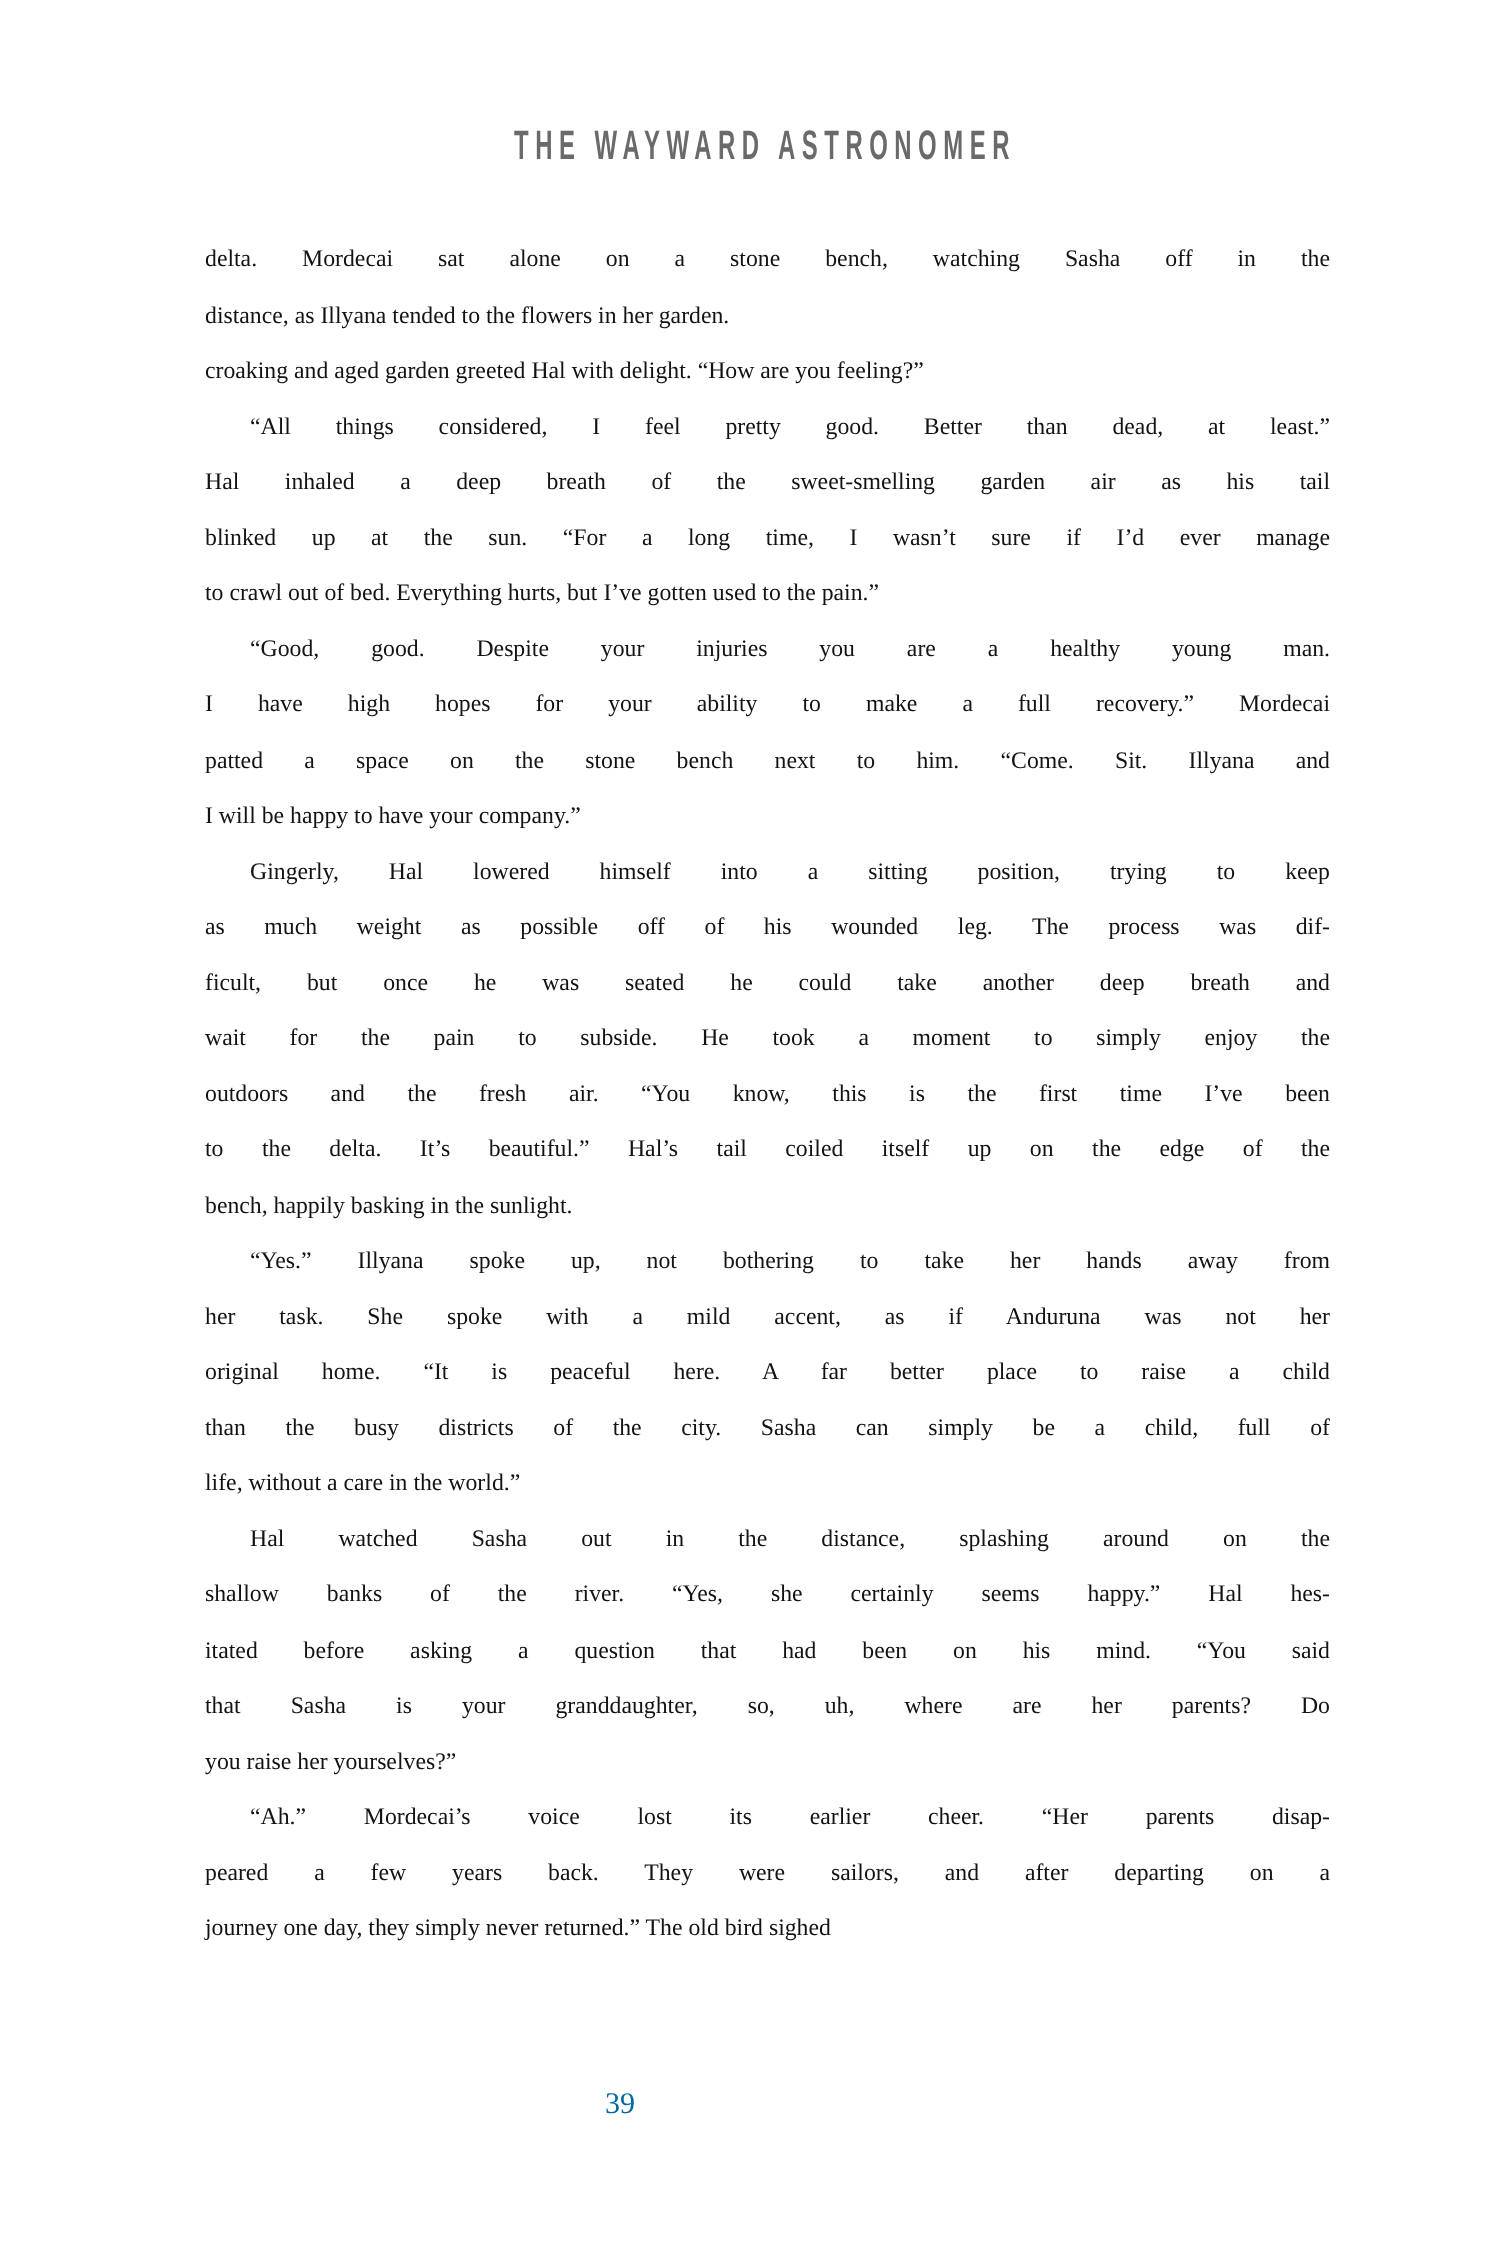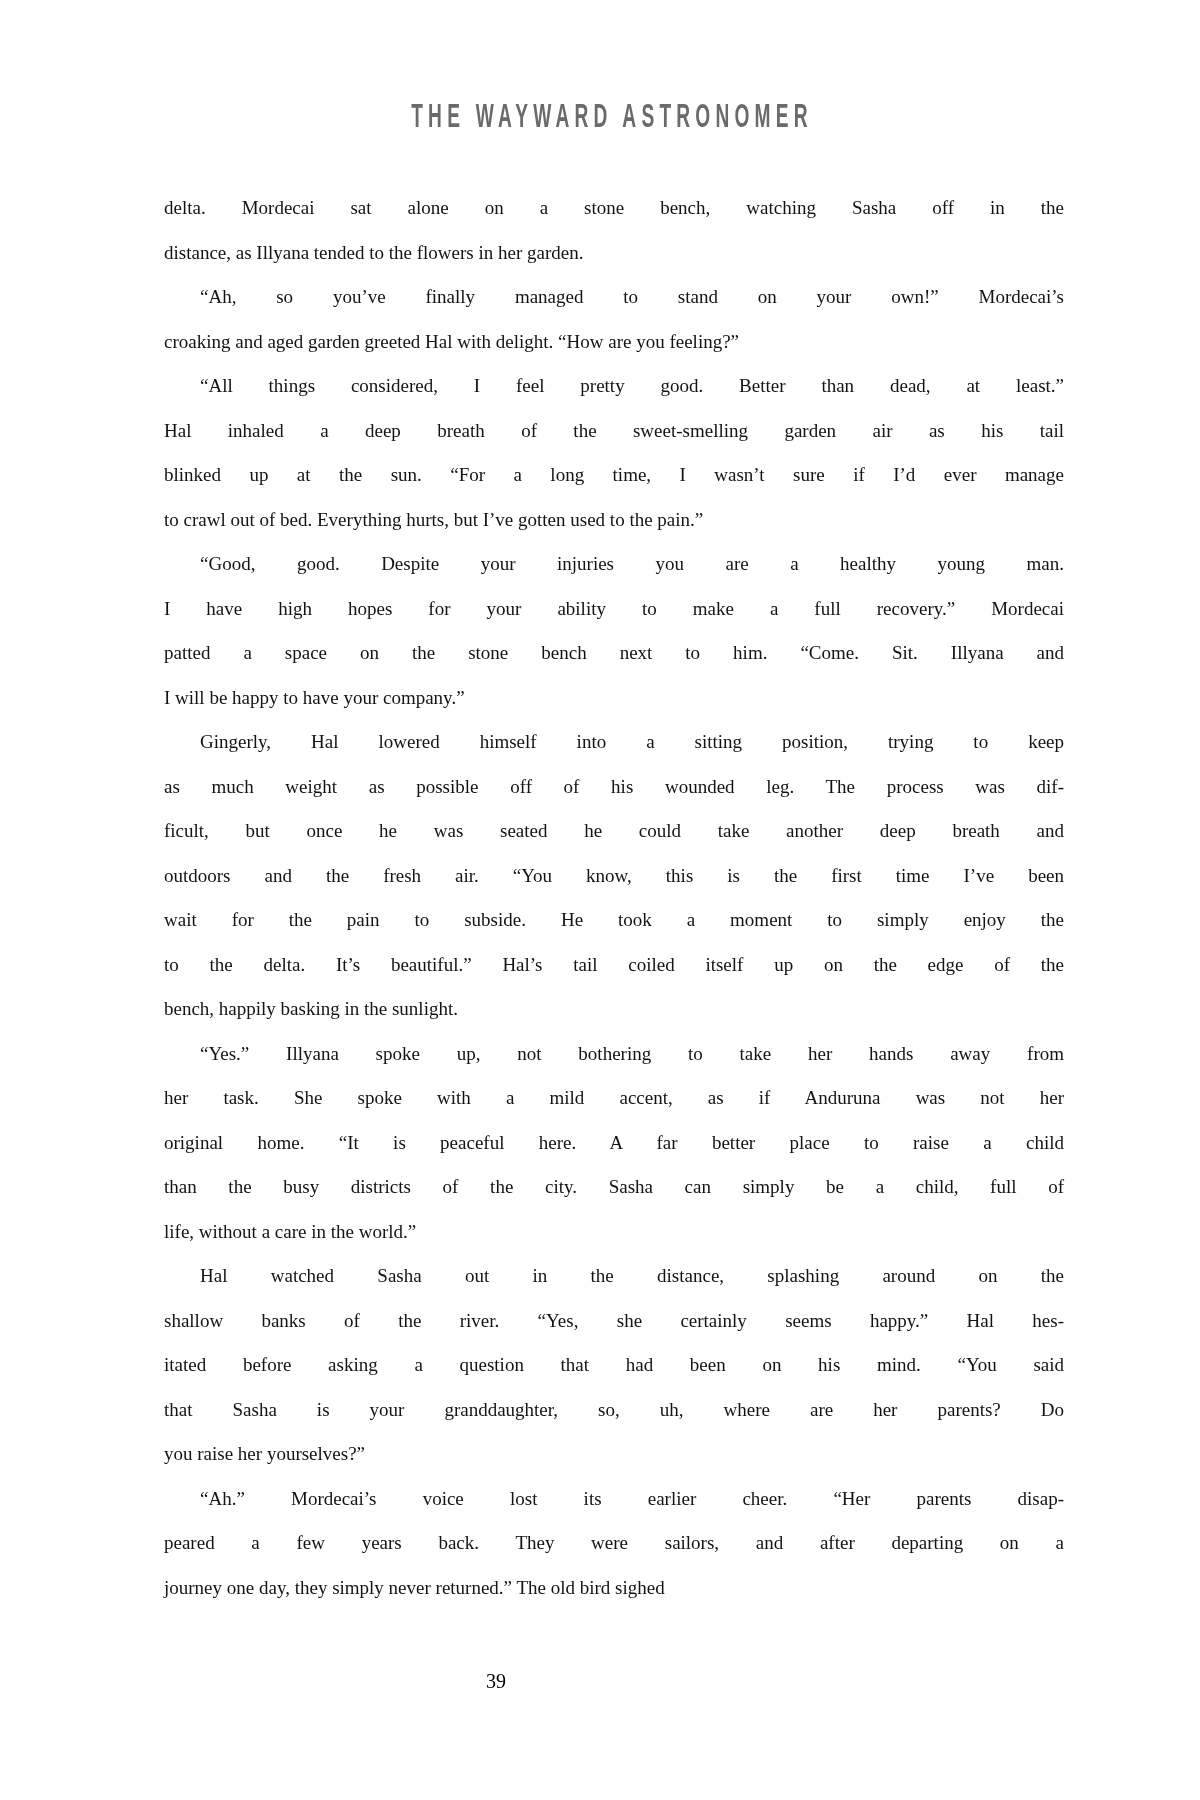--- a/index.html
+++ b/index.html
@@ -56,57 +56,56 @@
   .paragraph.indent .line.first {
     padding-left: 36px;
   }
   .page-number {
     position: absolute;
     top: 1670px;
     left: 0;
     width: 968px;
     text-align: center;
     font-family: "Liberation Serif", serif;
-    font-size: 20px;
-    color: #000000;
+    font-size: 24px;
+    color: #0369a1;
   }
 </style>
 </head>
 <body>
 
 <div class="page">
   <div class="running-header">THE WAYWARD ASTRONOMER</div>
 
   <main class="text-block" id="text-block">
       <div class="paragraph">
         <div class="line first">delta. Mordecai sat alone on a stone bench, watching Sasha off in the</div>
         <div class="line last">distance, as Illyana tended to the flowers in her garden.</div>
       </div>
       <div class="paragraph indent">
-        <div class="line first">“Ah, so you’ve finally managed to stand on your own!” Mordecai’s</div>
         <div class="line last">croaking and aged garden greeted Hal with delight. “How are you feeling?”</div>
       </div>
       <div class="paragraph indent">
         <div class="line first">“All things considered, I feel pretty good. Better than dead, at least.”</div>
         <div class="line">Hal inhaled a deep breath of the sweet-smelling garden air as his tail</div>
         <div class="line">blinked up at the sun. “For a long time, I wasn’t sure if I’d ever manage</div>
         <div class="line last">to crawl out of bed. Everything hurts, but I’ve gotten used to the pain.”</div>
       </div>
       <div class="paragraph indent">
         <div class="line first">“Good, good. Despite your injuries you are a healthy young man.</div>
         <div class="line">I have high hopes for your ability to make a full recovery.” Mordecai</div>
         <div class="line">patted a space on the stone bench next to him. “Come. Sit. Illyana and</div>
         <div class="line last">I will be happy to have your company.”</div>
       </div>
       <div class="paragraph indent">
         <div class="line first">Gingerly, Hal lowered himself into a sitting position, trying to keep</div>
         <div class="line">as much weight as possible off of his wounded leg. The process was dif-</div>
         <div class="line">ficult, but once he was seated he could take another deep breath and</div>
+        <div class="line">wait for the pain to subside. He took a moment to simply enjoy the</div>
         <div class="line">outdoors and the fresh air. “You know, this is the first time I’ve been</div>
-        <div class="line">wait for the pain to subside. He took a moment to simply enjoy the</div>
         <div class="line">to the delta. It’s beautiful.” Hal’s tail coiled itself up on the edge of the</div>
         <div class="line last">bench, happily basking in the sunlight.</div>
       </div>
       <div class="paragraph indent">
         <div class="line first">“Yes.” Illyana spoke up, not bothering to take her hands away from</div>
         <div class="line">her task. She spoke with a mild accent, as if Anduruna was not her</div>
         <div class="line">original home. “It is peaceful here. A far better place to raise a child</div>
         <div class="line">than the busy districts of the city. Sasha can simply be a child, full of</div>
         <div class="line last">life, without a care in the world.”</div>
       </div>

